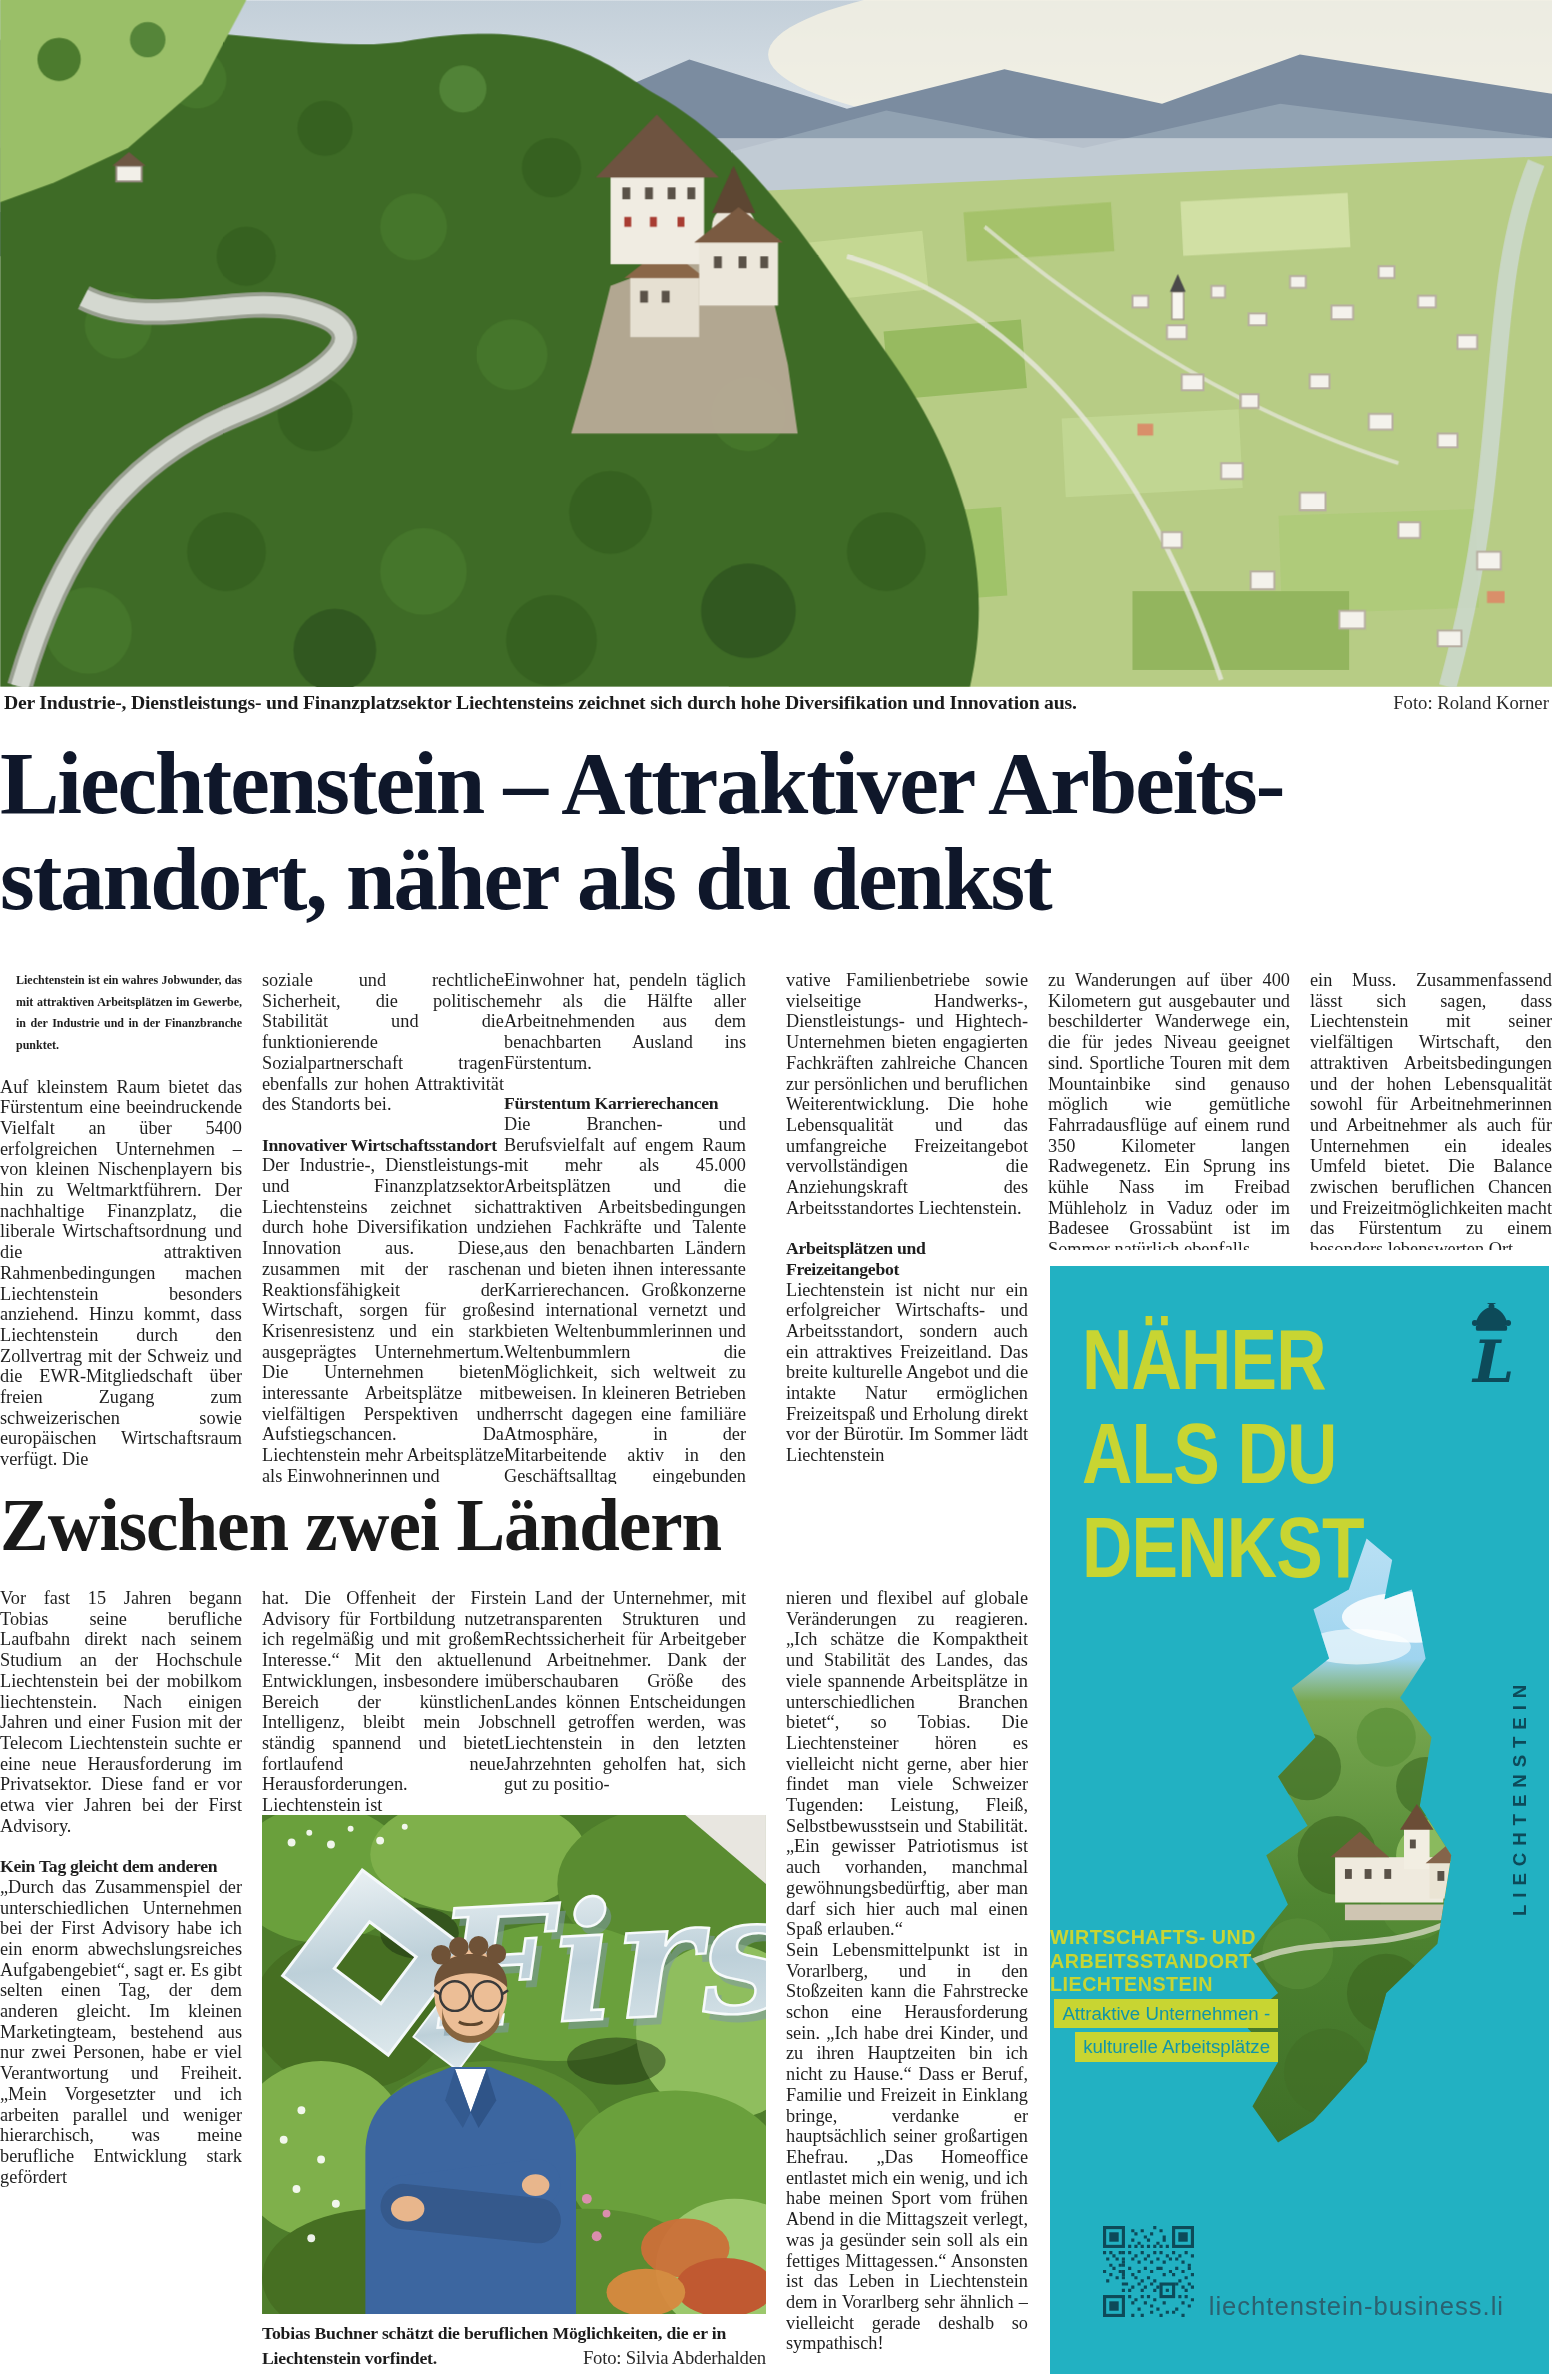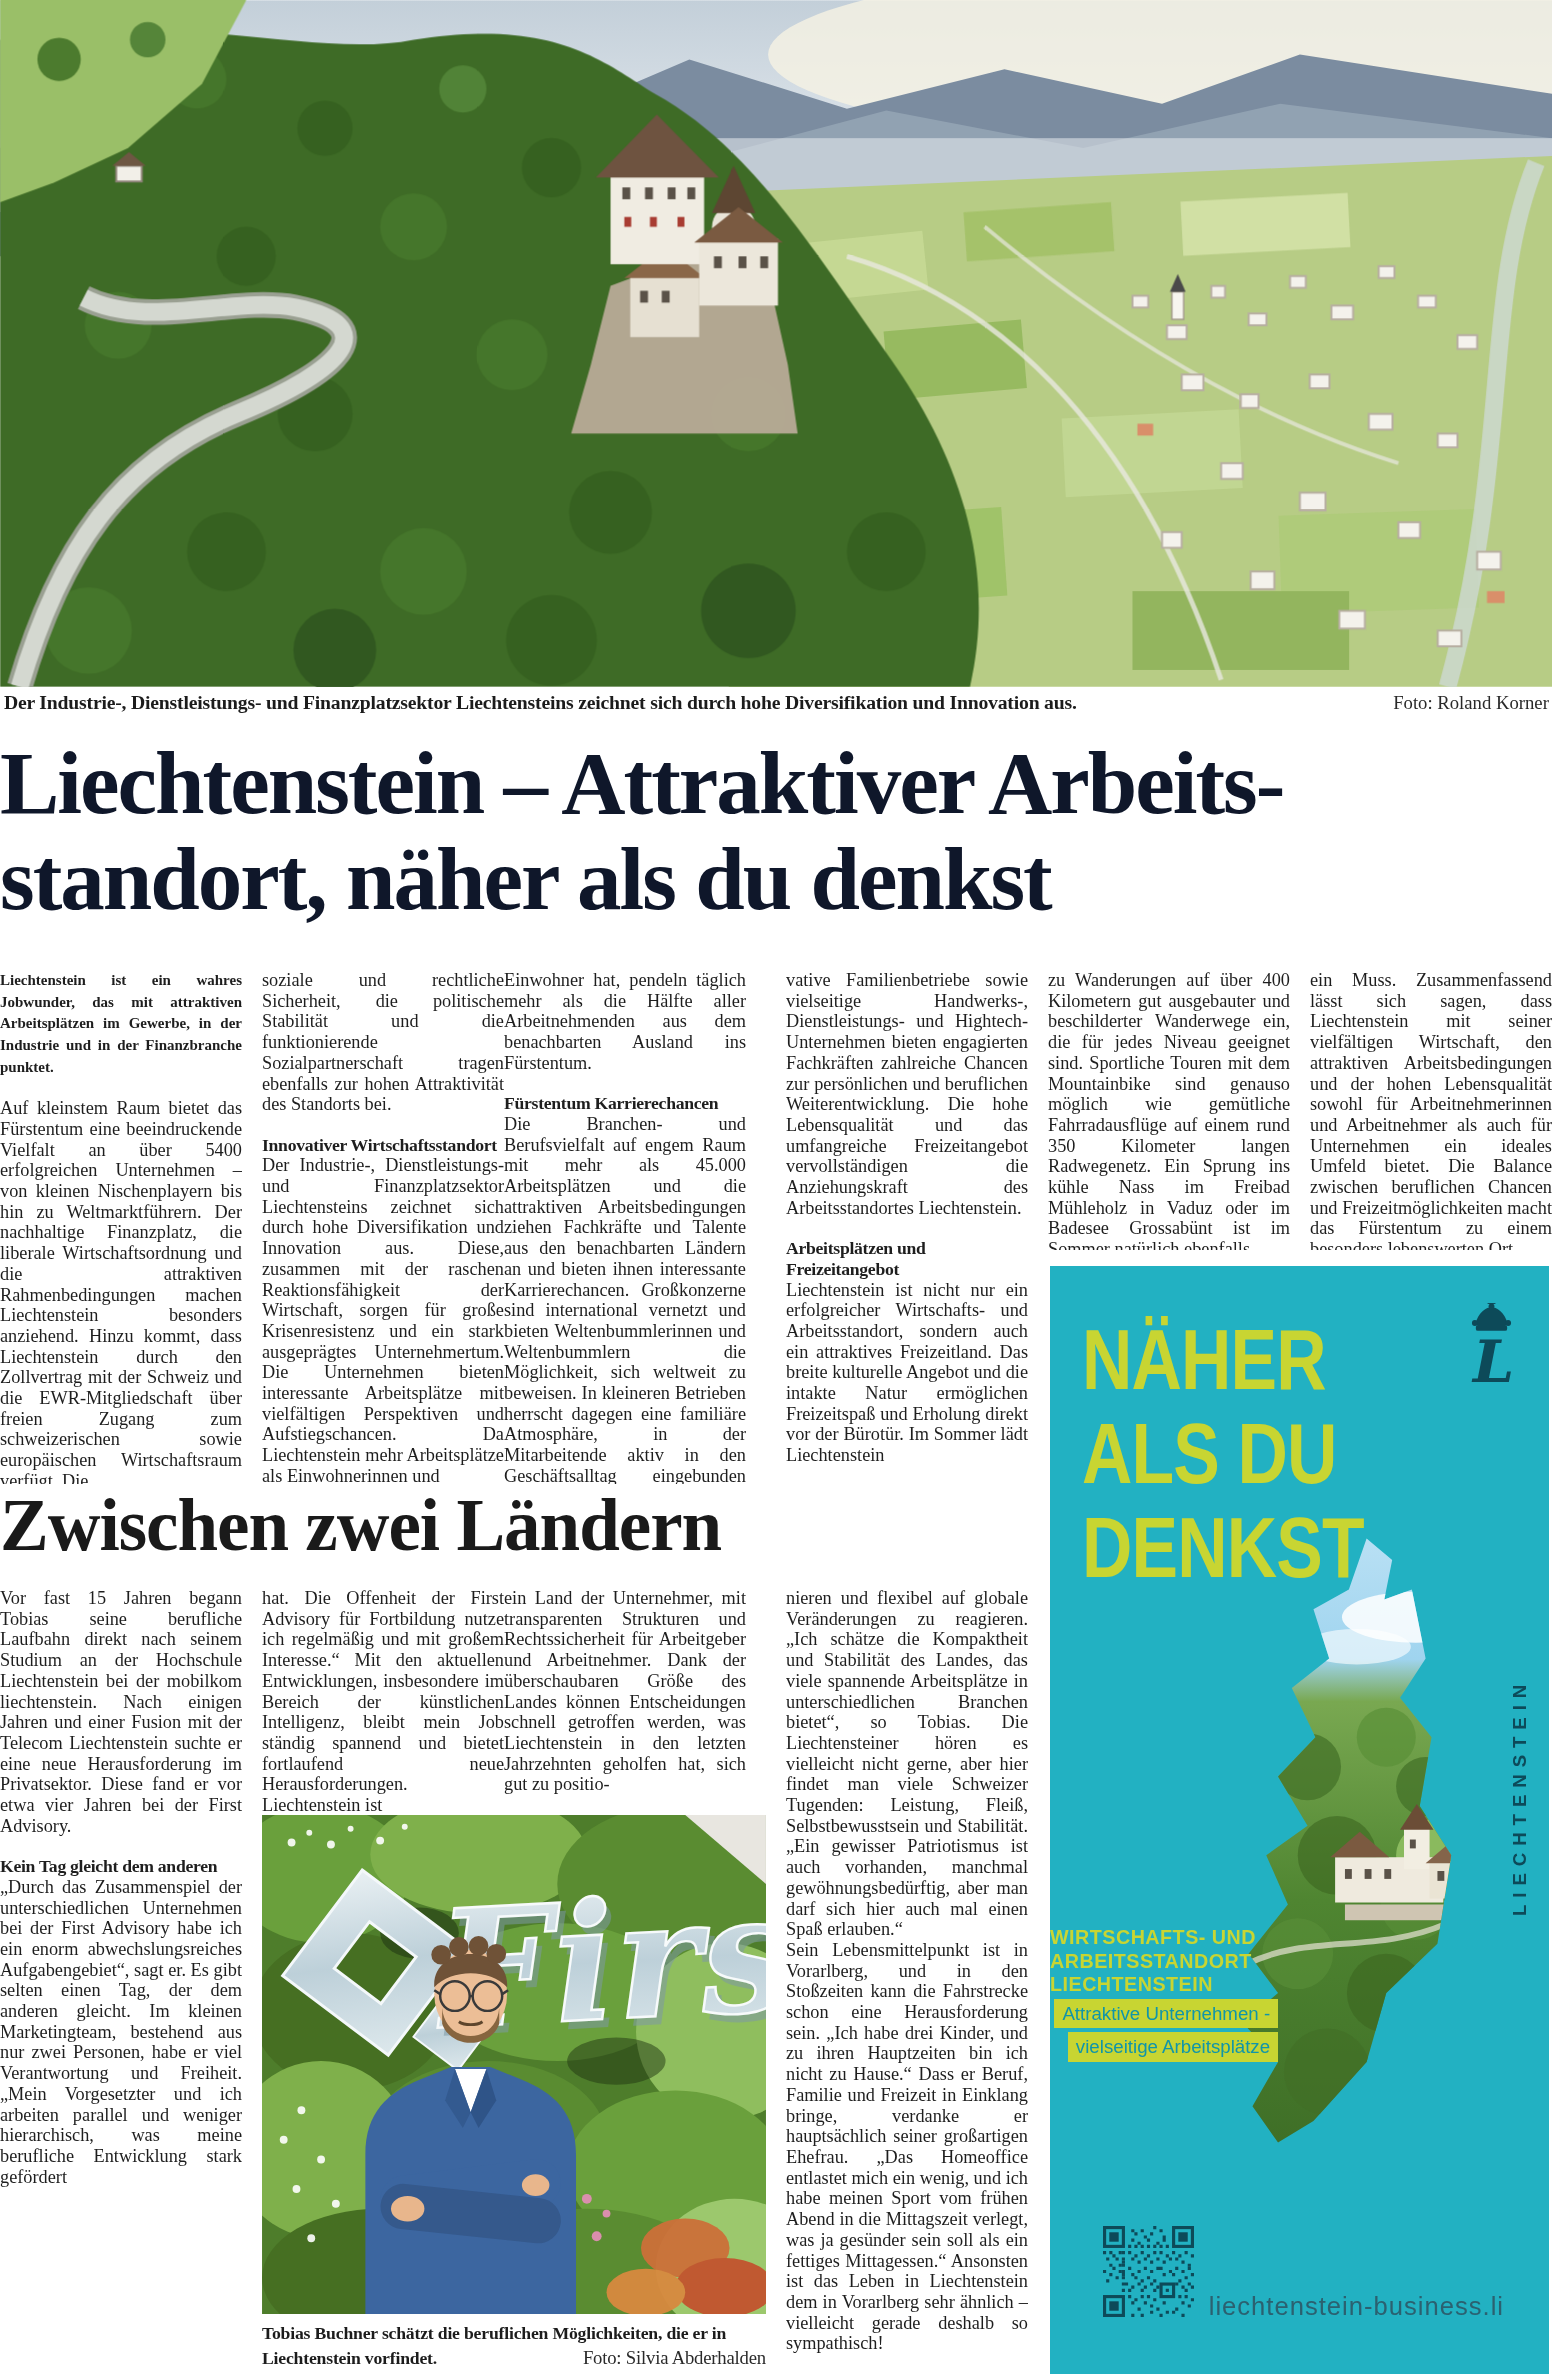--- a/index.html
+++ b/index.html
@@ -17,21 +17,21 @@
   .headline1{position:absolute;left:0;top:735px;width:1552px;font-weight:bold;font-size:89px;line-height:96px;letter-spacing:-2px;color:#0f172a;}
   .headline2{position:absolute;left:0;top:1484px;width:1034px;font-weight:bold;font-size:73px;line-height:83px;letter-spacing:-1px;color:#1a1a1a;}
   
   .col{position:absolute;width:242px;overflow:hidden;font-size:18.3px;line-height:20.7px;text-align:justify;color:#1e1e1e;}
   .a1{top:970px;height:514px;}
   .a1.short{height:280px;}
   .a2{top:1588px;height:781px;}
   .a2.short{height:225px;}
   .c0{left:0;} .c1{left:262px;} .c2{left:504px;} .c3{left:786px;} .c4{left:1048px;} .c5{left:1310px;}
   .seg{margin:0;}
-  .seg.lead{font-weight:bold;font-size:15px;line-height:21.7px;margin-bottom:19.7px;}
+  .seg.lead{font-weight:bold;font-size:12px;line-height:21.7px;margin-bottom:19.7px;margin-left:16px;}
   .seg.subhead{font-weight:bold;font-size:17.7px;letter-spacing:-0.3px;margin-top:19.7px;line-height:20.7px;text-align:left;}
   
   .photo2{position:absolute;left:262px;top:1815px;width:504px;height:499px;overflow:hidden;}
   .photo2-caption{position:absolute;left:262px;top:2321px;width:504px;font-size:17.7px;line-height:24.6px;font-weight:bold;letter-spacing:-0.2px;}
   .photo2-caption .credit{float:right;}
   
   .ad{position:absolute;left:1050px;top:1266px;width:499px;height:1233px;background:#22b1c2;overflow:hidden;}
   .ad-headline{position:absolute;left:31.5px;top:47px;font-family:"Liberation Sans",sans-serif;font-weight:bold;font-size:85px;line-height:94px;color:#c8d532;letter-spacing:-1px;transform:scaleX(.82);transform-origin:left top;white-space:nowrap;}
   .ad-logo{position:absolute;right:35px;top:37px;width:45px;height:87px;}
   .ad-vertical{position:absolute;right:17.7px;top:266px;height:384px;writing-mode:vertical-rl;transform:rotate(180deg);font-family:"Liberation Sans",sans-serif;font-size:18.7px;font-weight:bold;letter-spacing:6.9px;color:#0d4a59;}
@@ -377,21 +377,21 @@
   </svg>
 
   <div class="ad-tagline">
     <div>WIRTSCHAFTS- UND</div>
     <div>ARBEITSSTANDORT</div>
     <div>LIECHTENSTEIN</div>
   </div>
 
   <div class="ad-bars">
     <div><span class="ad-bar">Attraktive Unternehmen -</span></div>
-    <div><span class="ad-bar">vielseitige Arbeitsplätze</span></div>
+    <div><span class="ad-bar">kulturelle Arbeitsplätze</span></div>
   </div>
 
   <svg class="ad-qr" viewBox="0 0 29 29">
     <g fill="#0d4a59">
       <path d="M0 0h7v7h-7z"></path>
         <path d="M22 0h7v7h-7z"></path>
         <path d="M0 22h7v7h-7z"></path>
       <path d="M1 1h5v5h-5z" fill="#22b1c2"></path>
         <path d="M23 1h5v5h-5z" fill="#22b1c2"></path>
         <path d="M1 23h5v5h-5z" fill="#22b1c2"></path>

